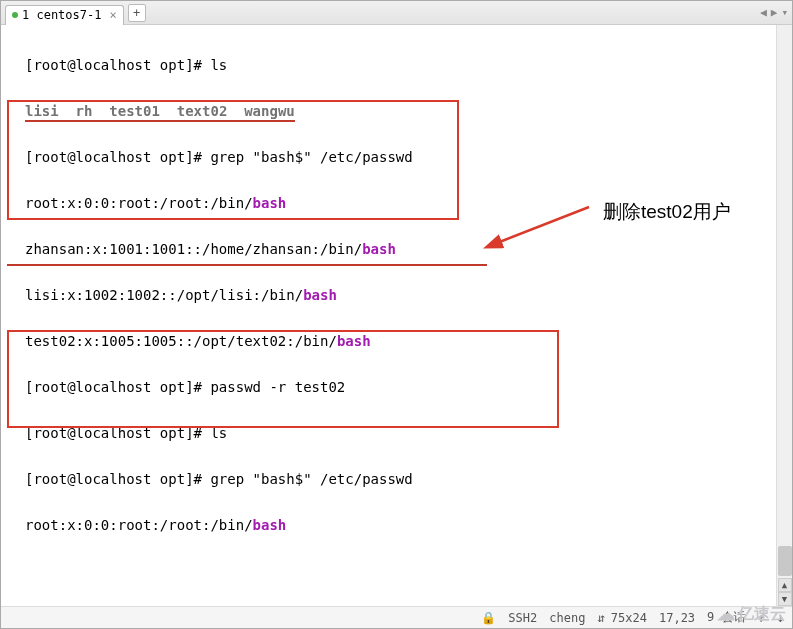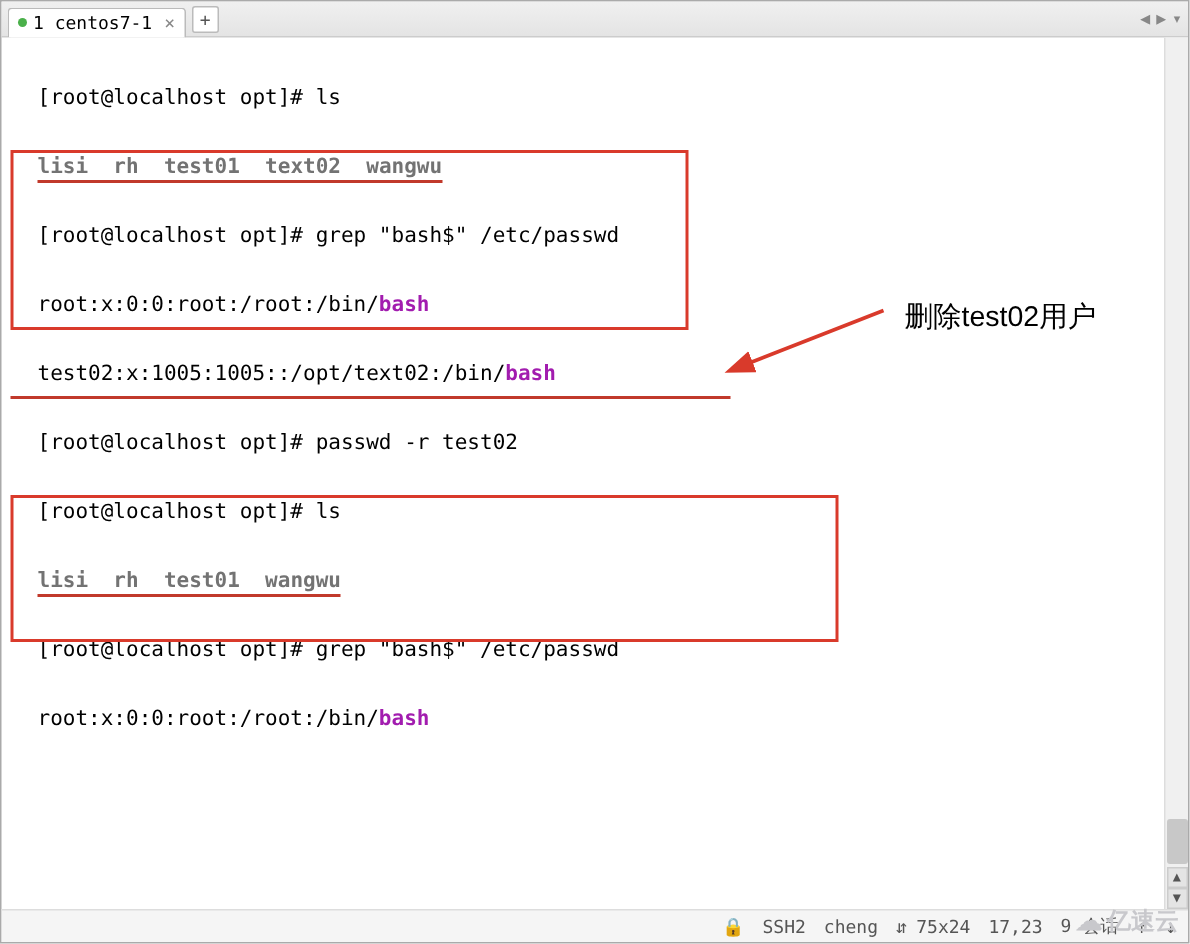--- a/index.html
+++ b/index.html
@@ -108,24 +108,25 @@
     <span>▶</span>
     <span>▾</span>
   </div>
 </div>
 
 <div class="term">
 <div class="line"><span>[root@localhost opt]# </span><span>ls</span></div>
 <div class="line dir-line"><span class="underline"><span>lisi</span>  <span>rh</span>  <span>test01</span>  <span>text02</span>  <span>wangwu</span></span></div>
 <div class="line"><span>[root@localhost opt]# </span><span>grep "bash$" /etc/passwd</span></div>
 <div class="line"><span>root:x:0:0:root:/root:/bin/</span><span class="bash-red">bash</span></div>
+<div class="line"><span>zhansan:x:1001:1001::/home/zhansan:/bin/</span><span class="bash-red">bash</span></div>
+<div class="line"><span>lisi:x:1002:1002::/opt/lisi:/bin/</span><span class="bash-red">bash</span></div>
 <div class="line"><span>test02:x:1005:1005::/opt/text02:/bin/</span><span class="bash-red">bash</span></div>
 <div class="line"><span>[root@localhost opt]# </span><span>passwd -r test02</span></div>
 <div class="line"><span>[root@localhost opt]# </span><span>ls</span></div>
-<div class="line dir-line"><span class="underline"><span>lisi</span>  <span>rh</span>  <span>test01</span>  <span>wangwu</span></span></div>
 <div class="line"><span>[root@localhost opt]# </span><span>grep "bash$" /etc/passwd</span></div>
 <div class="line"><span>root:x:0:0:root:/root:/bin/</span><span class="bash-red">bash</span></div>
 
 
 
 
 
   <div class="rect rect1"></div>
   <div class="cmd-underline"></div>
   <div class="rect rect2"></div>

